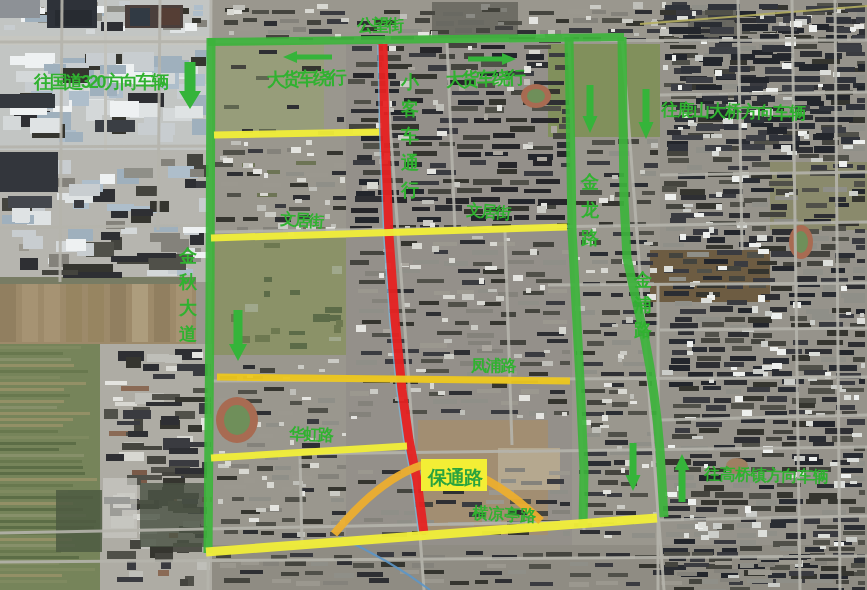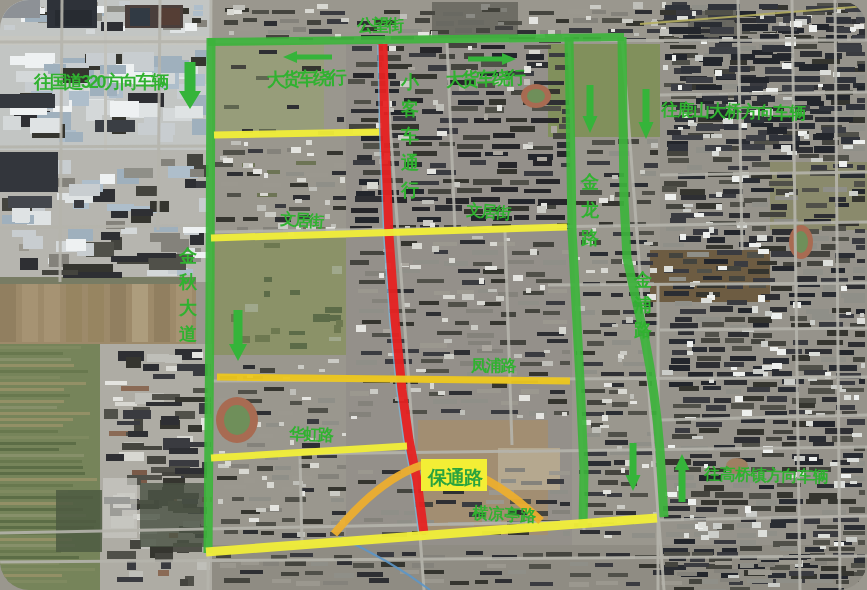--- a/index.html
+++ b/index.html
@@ -1,16 +1,16 @@
 <!DOCTYPE html>
 <html><head>
 <meta charset="utf-8">
 <style>
 html,body{margin:0;padding:0;background:#9a978e;}
-.map{width:867px;height:590px;overflow:hidden;border-radius:29px;}
+.map{width:867px;height:590px;overflow:hidden;}
 text{user-select:none;}
 </style>
 </head>
 <body>
 
 <div class="map">
 <svg width="867" height="590" viewBox="0 0 867 590">
 
 <rect x="0" y="0" width="867" height="590" fill="#9a978e"></rect>
 

